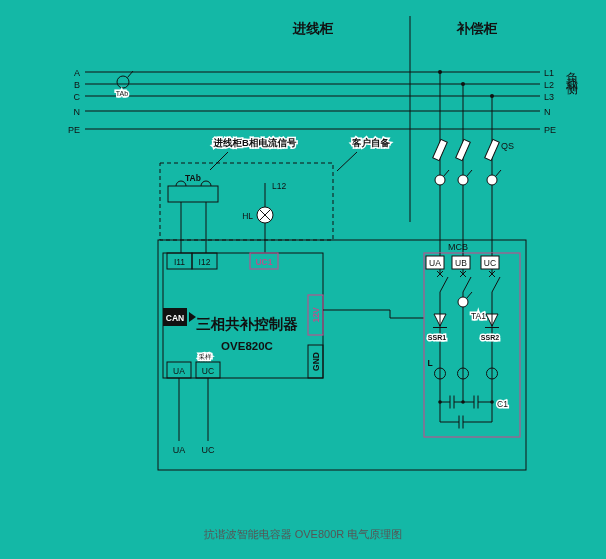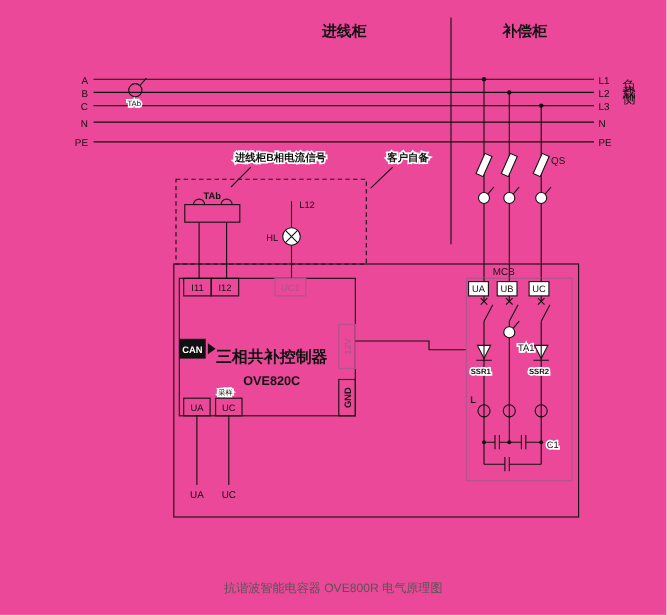--- a/index.html
+++ b/index.html
@@ -1,17 +1,17 @@
 <!DOCTYPE html>
 <html><head>
 <meta charset="utf-8">
 <style>
   html,body { margin:0; padding:0; background:#fff; }
   .canvas {
-    position:relative; width:606px; height:559px; background:#ec4899;
+    position:relative; width:606px; height:559px; background:#14b8a6;
     font-family:"Liberation Sans", sans-serif; overflow:hidden;
   }
   svg text { font-family:"Liberation Sans", sans-serif; fill:#111; stroke:none; }
   .w    { fill:none; stroke:#111; stroke-width:1; }
   .sym  { fill:#fff; stroke:#111; stroke-width:1; }
   .nf   { fill:none; stroke:#111; stroke-width:1; }
   .dash { fill:none; stroke:#111; stroke-width:1; stroke-dasharray:4 3; }
   .blk  { fill:#111; stroke:none; }
   .pk   { stroke:#b5548e; fill:none; stroke-width:1.2; }
   .pkt  { fill:#b5548e; }

